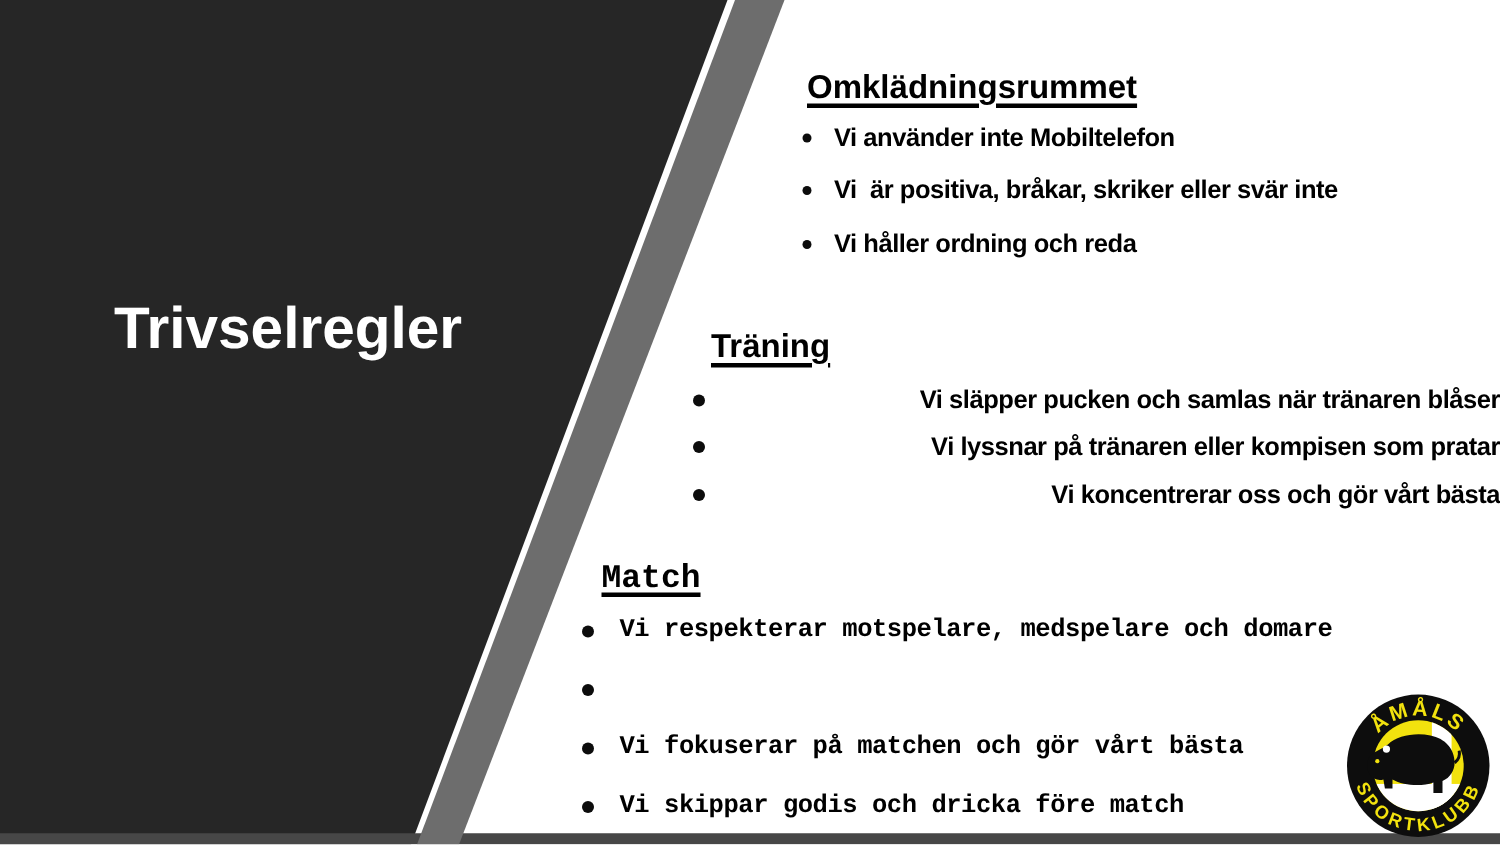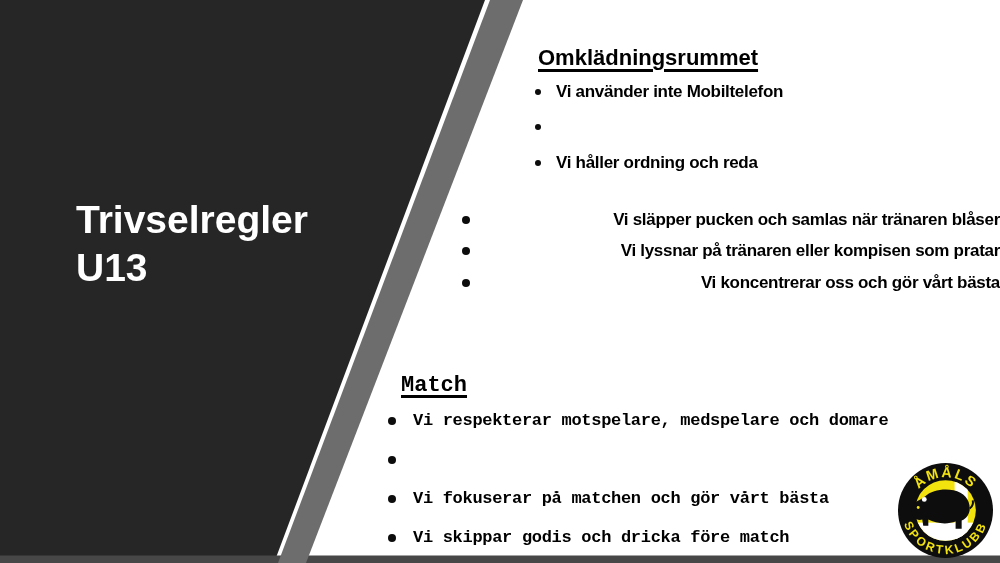--- a/index.html
+++ b/index.html
@@ -44,41 +44,42 @@
 <div class="slide">
 
   <svg class="bg" viewBox="0 0 1000 563" aria-hidden="true">
     <polygon points="0,0 485,0 274,563 0,563" fill="#262626"></polygon>
     <rect x="0" y="555.5" width="1000" height="7.5" fill="#474747"></rect>
     <polygon points="490,0 523,0 306,563 278,563" fill="#6d6d6d"></polygon>
   </svg>
 
   <div class="title">
     <div>Trivselregler</div>
-    <div>U13</div>
   </div>
 
   <section class="sec sec1">
     <h2>Omklädningsrummet</h2>
     <div class="rows">
       <div class="row">
         <span class="dot"></span>
         <span class="txt">Vi använder inte Mobiltelefon</span>
       </div>
       <div class="row">
         <span class="dot"></span>
+        <span class="txt">Vi  är positiva, bråkar, skriker eller svär inte</span>
       </div>
       <div class="row">
         <span class="dot"></span>
         <span class="txt">Vi håller ordning och reda</span>
       </div>
     </div>
   </section>
 
   <section class="sec sec2">
+    <h2>Träning</h2>
     <div class="rows">
       <div class="row">
         <span class="dot"></span>
         <span class="txt">Vi släpper pucken och samlas när tränaren blåser</span>
       </div>
       <div class="row">
         <span class="dot"></span>
         <span class="txt">Vi lyssnar på tränaren eller kompisen som pratar</span>
       </div>
       <div class="row">

